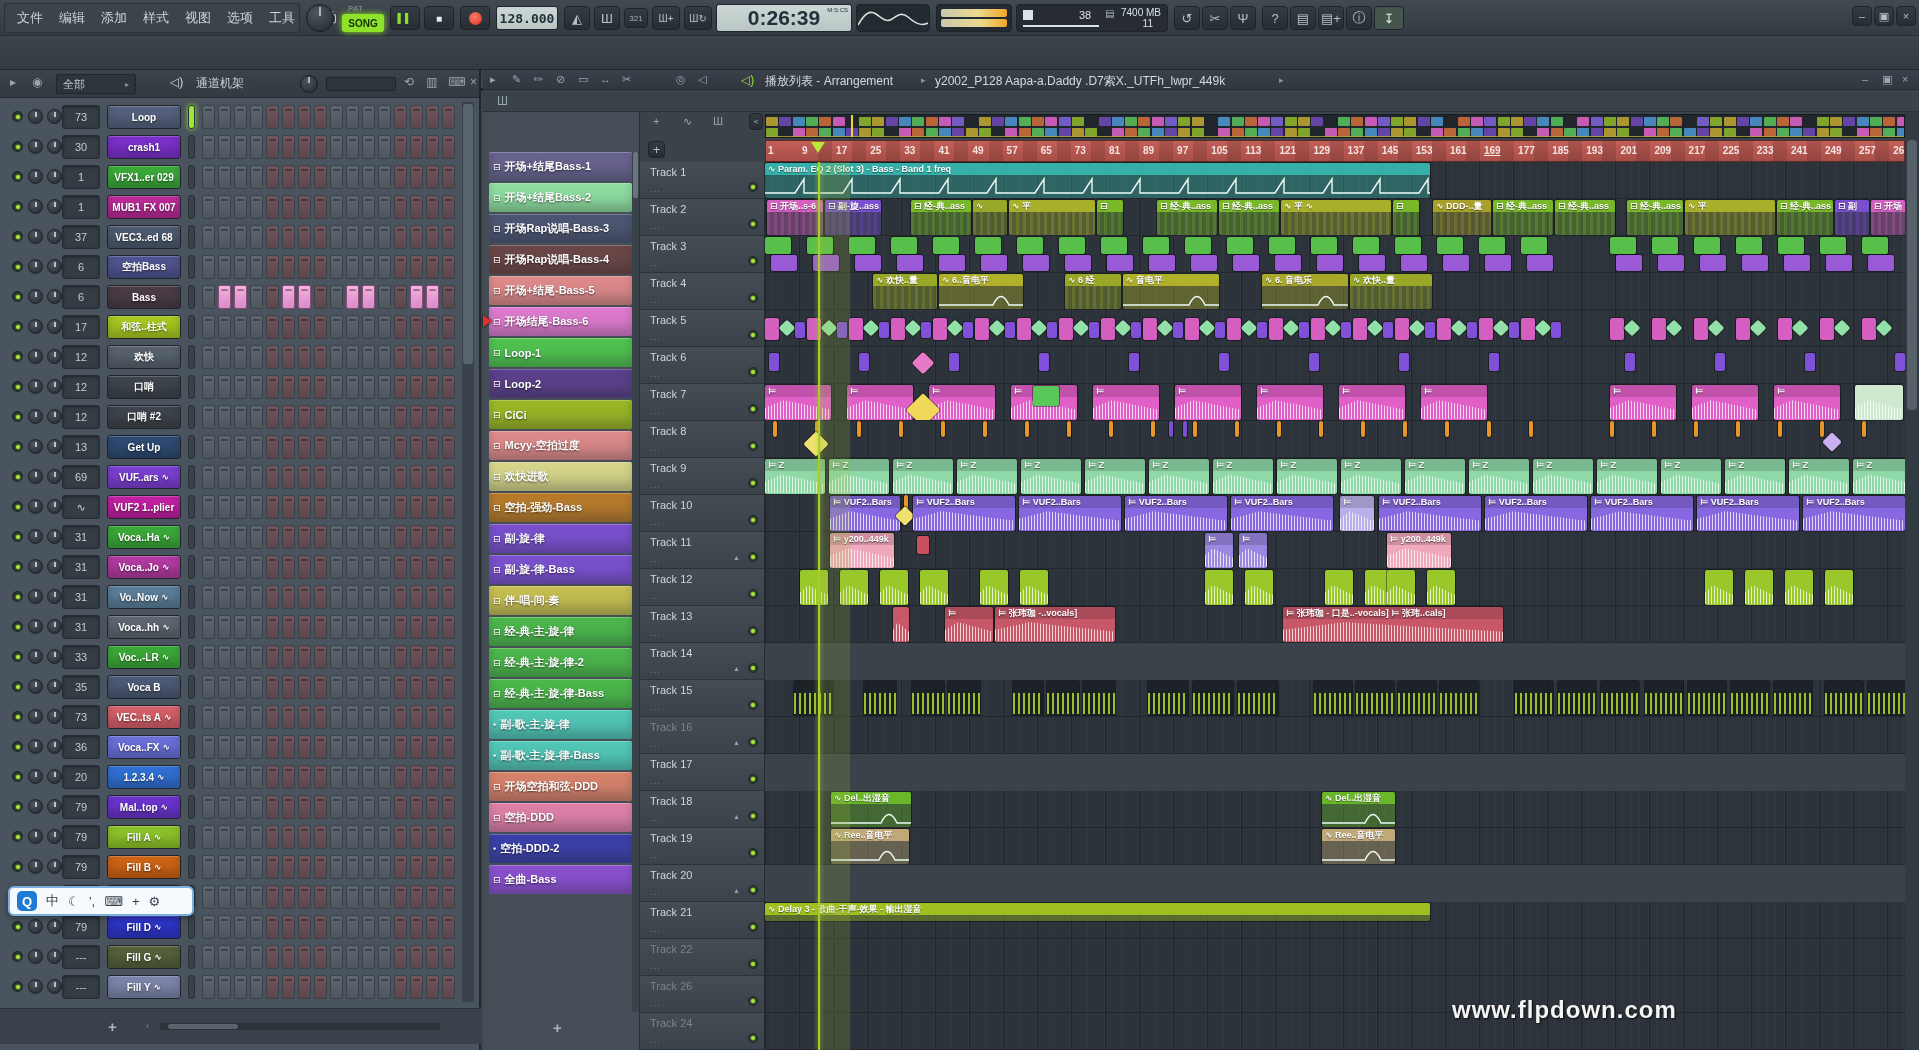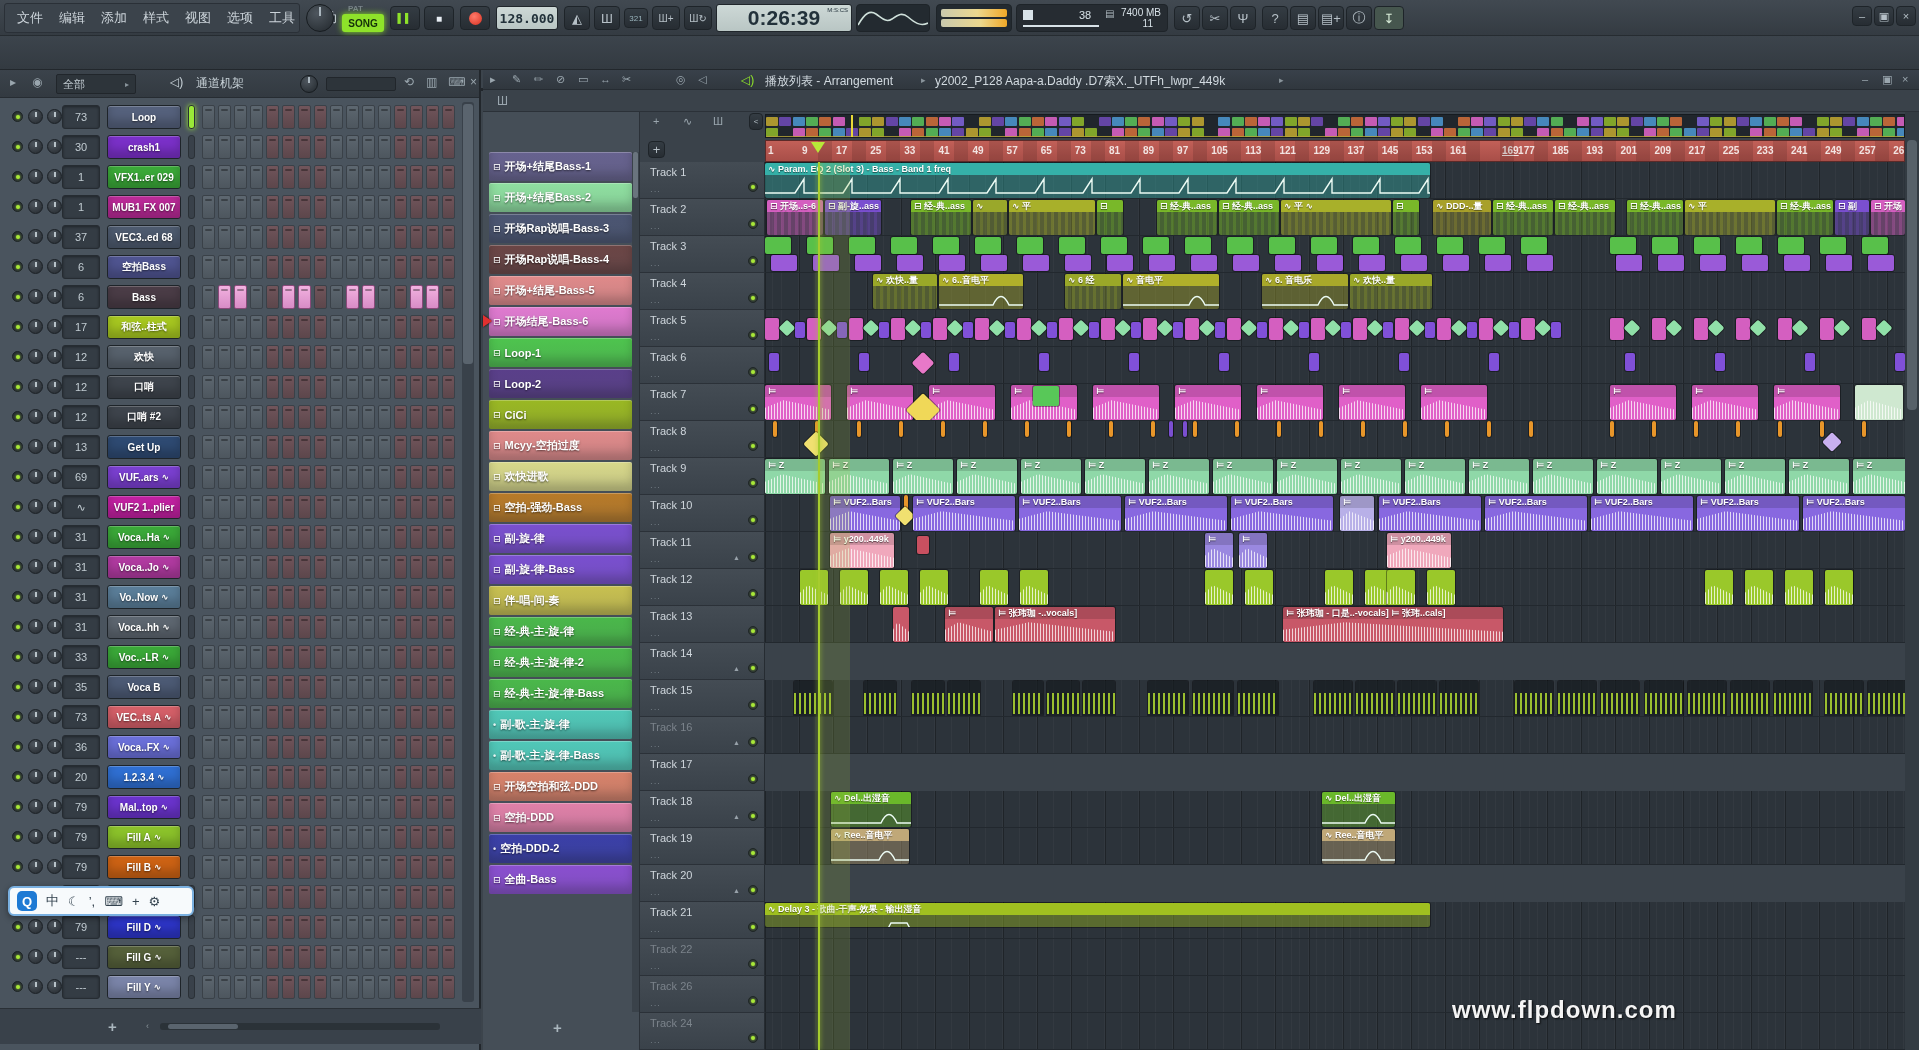--- a/index.html
+++ b/index.html
@@ -1374,21 +1374,21 @@
         <span class="rnum" style="left: 547.5px;">129</span>
         <div class="seg" style="left: 563.5px;"></div>
         <span class="rnum" style="left: 581.6px;">137</span>
         <div class="seg" style="left: 597.6px;"></div>
         <span class="rnum" style="left: 615.7px;">145</span>
         <div class="seg" style="left: 631.7px;"></div>
         <span class="rnum" style="left: 649.8px;">153</span>
         <div class="seg" style="left: 665.8px;"></div>
         <span class="rnum" style="left: 683.9px;">161</span>
         <div class="seg" style="left: 699.9px;"></div>
-        <span class="rnum" style="left: 736px; text-decoration: underline;">169</span>
+        <span class="rnum" style="left: 718px; text-decoration: underline;">169</span>
         <div class="seg" style="left: 734px;"></div>
         <span class="rnum" style="left: 752.1px;">177</span>
         <div class="seg" style="left: 768.1px;"></div>
         <span class="rnum" style="left: 786.2px;">185</span>
         <div class="seg" style="left: 802.2px;"></div>
         <span class="rnum" style="left: 820.3px;">193</span>
         <div class="seg" style="left: 836.3px;"></div>
         <span class="rnum" style="left: 854.4px;">201</span>
         <div class="seg" style="left: 870.4px;"></div>
         <span class="rnum" style="left: 888.5px;">209</span>
@@ -2206,21 +2206,21 @@
             <div class="tled"></div>
           </div>
         </div>
         <div class="trow" style="top: 740px;">
           <div class="thead">
             <div class="tname">Track 21</div>
             <div class="tdots">···</div>
             <div class="tled"></div>
           </div>
           <div class="lane">
-            <div class="clip" style="left: 0px; top: 1px; width: 665px; height: 24px; background: rgba(160, 192, 32, 0.4);">
+            <div class="clip" style="left: 0px; top: 1px; width: 665px; height: 18px; background: rgba(160, 192, 32, 0.4);">
               <div class="cliplabel" style="background: rgb(160, 192, 32);">∿ Delay 3 - 歌曲-干声-效果 - 输出湿音</div>
               <svg width="665" height="23" viewBox="0 0 665 23" style="position: absolute; left: 0px; top: 12px;">
                 <path d="M0,19 L120,19 L126,8 L142,8 L148,19 L665,19" stroke="#ecfbf4" stroke-width="1.4" fill="none"></path>
               </svg>
             </div>
           </div>
         </div>
         <div class="trow" style="top: 777px;">
           <div class="thead">
             <div class="tname dim">Track 22</div>

